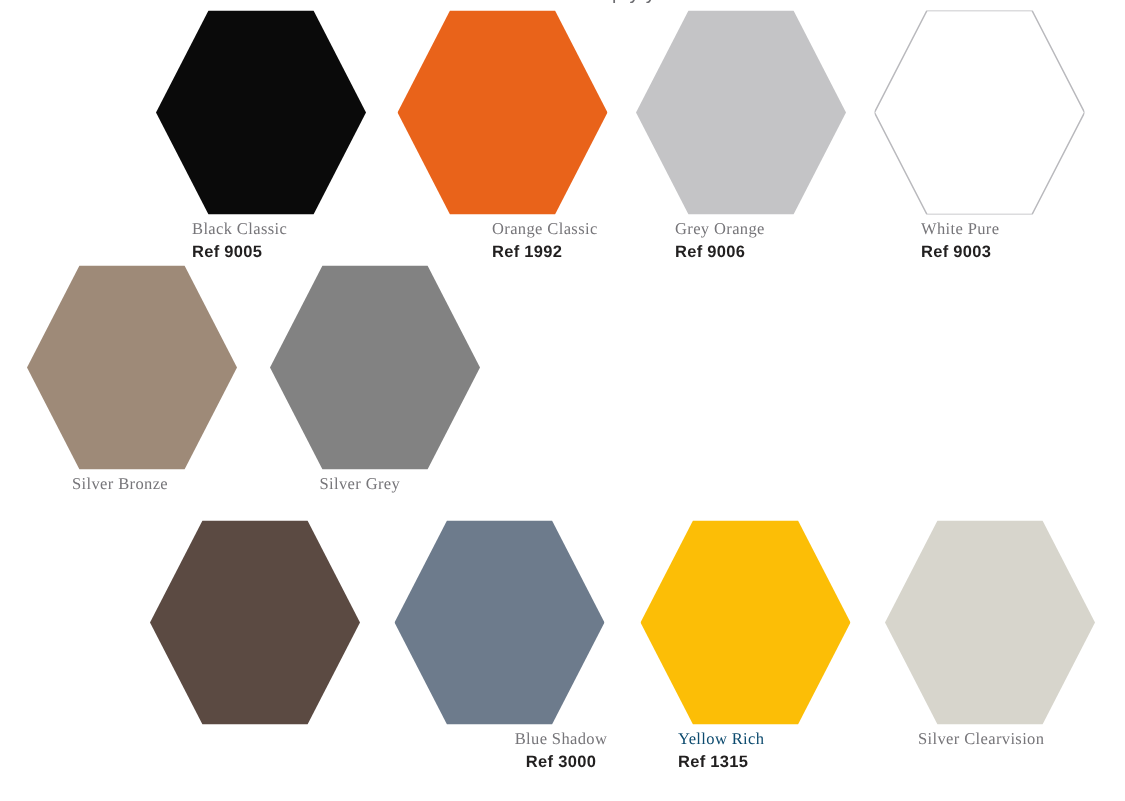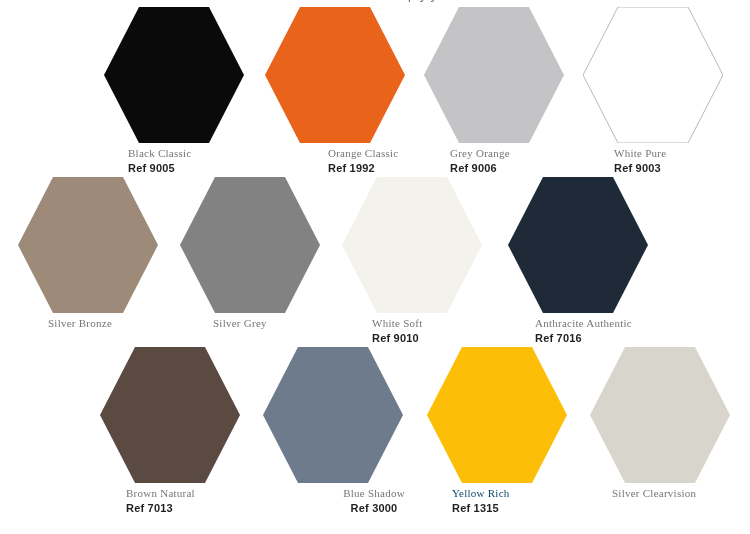--- a/index.html
+++ b/index.html
@@ -171,54 +171,28 @@
       <div class="swatch-cell" style="left: 2px;">
         <div class="hex-wrap">
           <svg class="hex" viewBox="0 0 140 136">
             <polygon points="35,0 105,0 140,68 105,136 35,136 0,68" fill="#9e8a78"></polygon>
           </svg>
         </div>
         <div class="swatch-label-block" style="left: 46px;">
           <div class="swatch-name" style="color: rgb(118, 117, 121);">Silver Bronze</div>
         </div>
       </div>
-      <div class="swatch-cell" style="left: 326px;">
-        <div class="hex-wrap">
-          <svg class="hex" viewBox="0 0 140 136">
-            <polygon points="35,0 105,0 140,68 105,136 35,136 0,68" fill="#f3f2ec"></polygon>
-          </svg>
-        </div>
-        <div class="swatch-label-block" style="left: 46px;">
-          <div class="swatch-name" style="color: rgb(118, 117, 121);">White Soft</div>
-          <div class="swatch-ref" style="color: rgb(33, 31, 31);">Ref 9010</div>
-        </div>
-      </div>
-      <div class="swatch-cell" style="left: 492px;">
-        <div class="hex-wrap">
-          <svg class="hex" viewBox="0 0 140 136">
-            <polygon points="35,0 105,0 140,68 105,136 35,136 0,68" fill="#1f2a39"></polygon>
-          </svg>
-        </div>
-        <div class="swatch-label-block" style="left: 43px;">
-          <div class="swatch-name" style="color: rgb(118, 117, 121);">Anthracite Authentic</div>
-          <div class="swatch-ref" style="color: rgb(33, 31, 31);">Ref 7016</div>
-        </div>
-      </div>
     </div>
   <div class="swatch-row" id="swatch-row-2">
       <div class="swatch-cell" style="left: 84px;">
         <div class="hex-wrap">
           <svg class="hex" viewBox="0 0 140 136">
             <polygon points="35,0 105,0 140,68 105,136 35,136 0,68" fill="#5b4a42"></polygon>
           </svg>
         </div>
-        <div class="swatch-label-block" style="left: 42px;">
-          <div class="swatch-name" style="color: rgb(118, 117, 121);">Brown Natural</div>
-          <div class="swatch-ref" style="color: rgb(33, 31, 31);">Ref 7013</div>
-        </div>
       </div>
       <div class="swatch-cell" style="left: 247px; text-align: center;">
         <div class="hex-wrap">
           <svg class="hex" viewBox="0 0 140 136">
             <polygon points="35,0 105,0 140,68 105,136 35,136 0,68" fill="#6d7b8c"></polygon>
           </svg>
         </div>
         <div class="swatch-label-block" style="left: 41px;">
           <div class="swatch-name" style="color: rgb(118, 117, 121);">Blue Shadow</div>
           <div class="swatch-ref" style="color: rgb(33, 31, 31);">Ref 3000</div>

